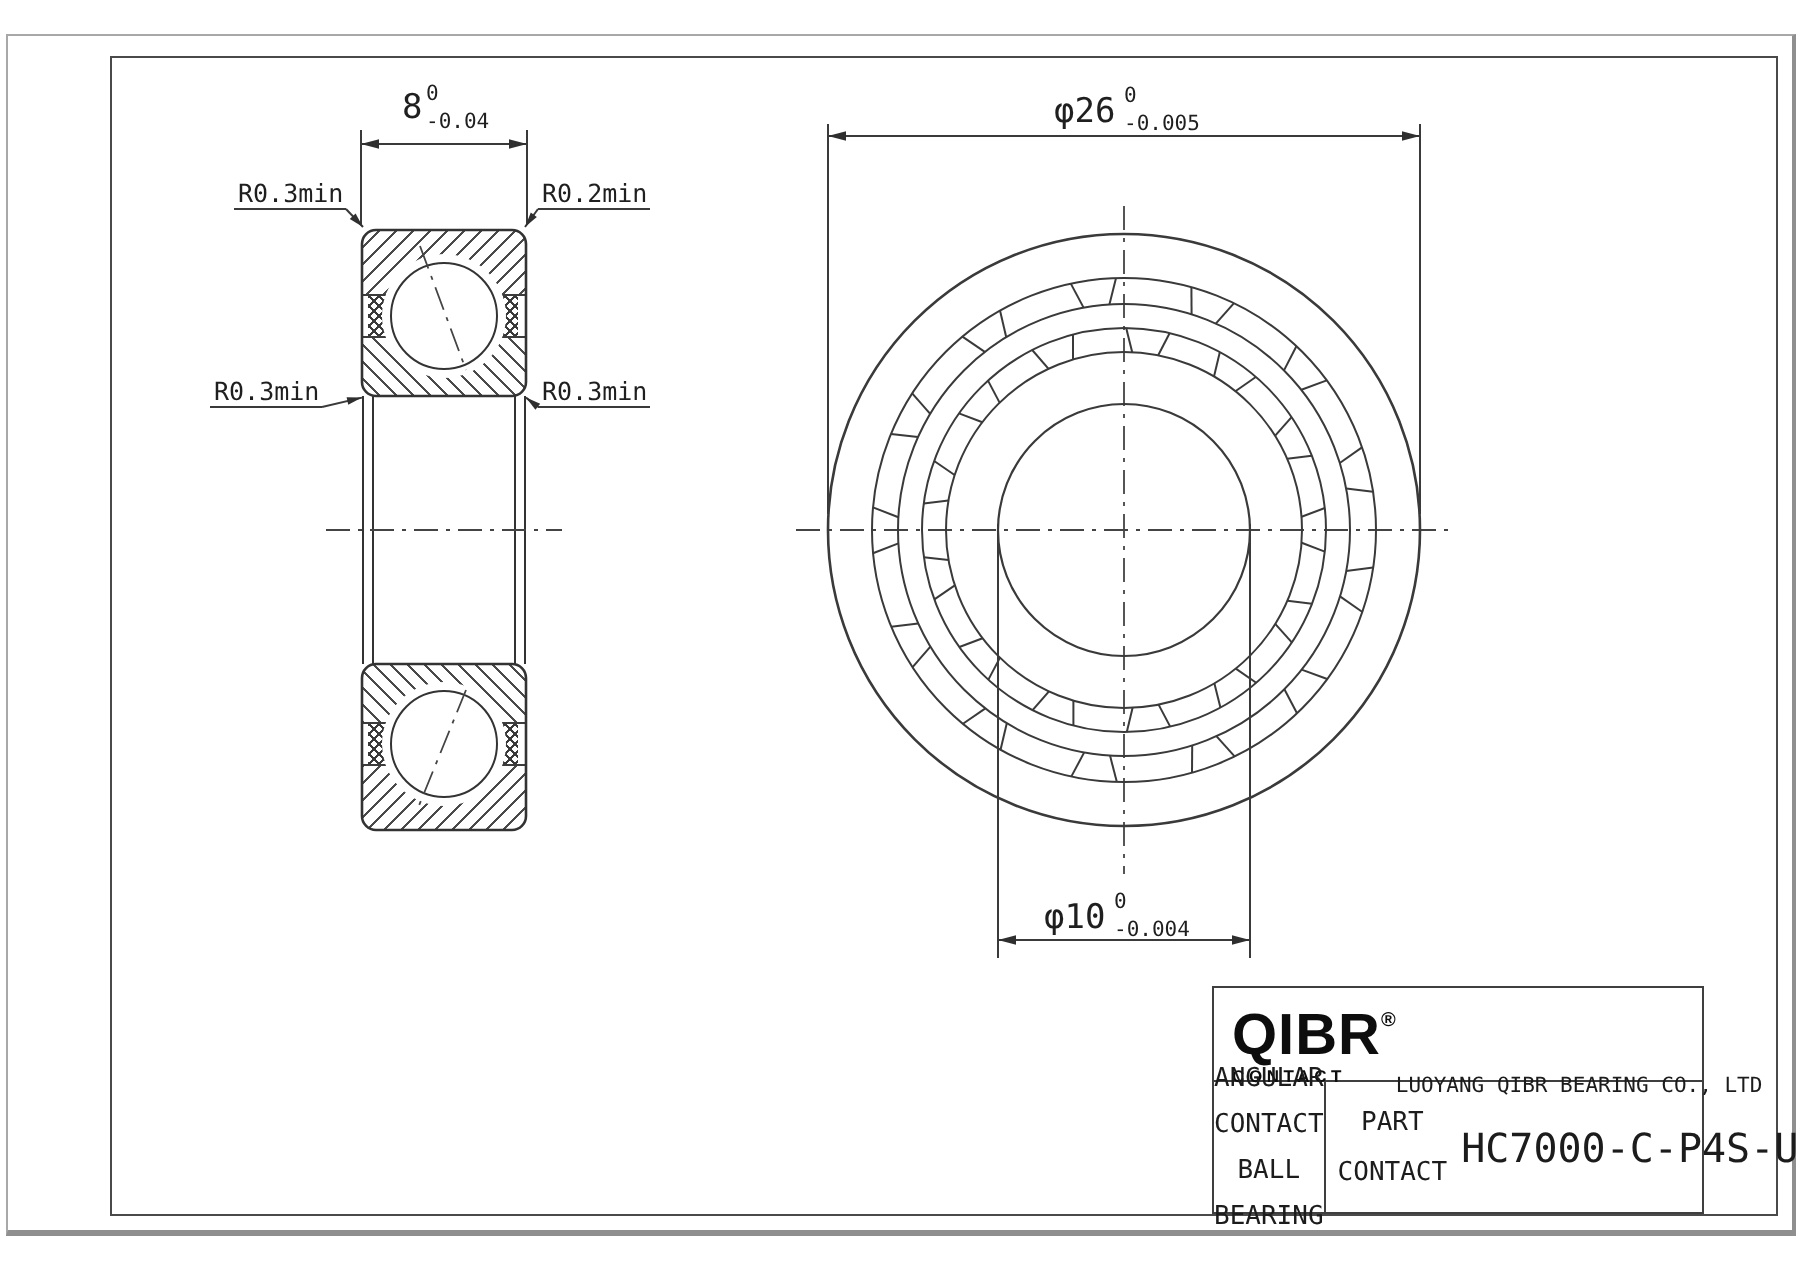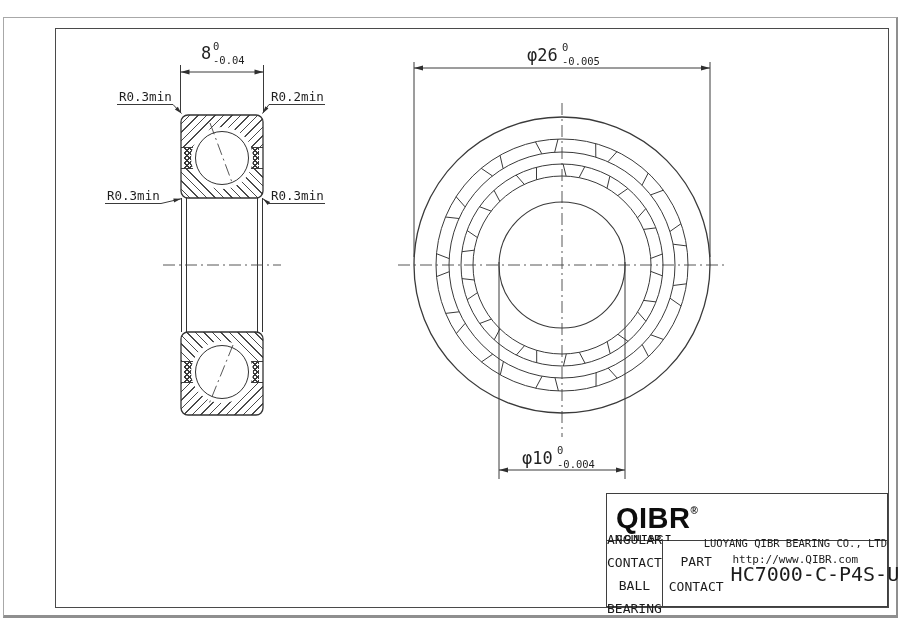--- a/index.html
+++ b/index.html
@@ -22,21 +22,21 @@
   #ib-bot{left:181px;top:332px;width:82px;height:30px;border-bottom-width:1px;border-radius:7px 7px 0 0;}
   #ob-bot{left:181px;top:382px;width:82px;height:33px;border-top-width:1px;border-radius:0 0 7px 7px;}
   .cage{width:12px;height:20px;}
   #cage-tl{left:184px;top:148px;} #cage-tr{left:247px;top:148px;}
   #cage-bl{left:184px;top:362px;} #cage-br{left:247px;top:362px;}
   .ball{width:54px;height:54px;border-radius:50%;background:#fff;border:1.3px solid #333;
         box-shadow:0 0 0 4px #fff;}
   #ball-top{left:195px;top:131px;} #ball-bot{left:195px;top:345px;}
   #drawing-svg{left:0;top:0;}
   
-  #title-block{left:606px;top:493px;width:282px;height:114px;border:1.3px solid #3f3f3f;background:#fff;}
+  #title-block{left:606px;top:493px;width:246px;height:114px;border:1.3px solid #3f3f3f;background:#fff;}
   #tb-row1{display:flex;align-items:stretch;height:46px;border-bottom:1.3px solid #3f3f3f;}
   #logo-cell{width:122px;padding:3px 0 0 9px;}
   #logo-word{font-family:"Liberation Sans",sans-serif;font-weight:900;font-size:29px;
              line-height:27px;letter-spacing:.5px;color:#0d0d0d;white-space:nowrap;}
   #logo-reg{font-family:"Liberation Sans",sans-serif;font-weight:700;font-size:10px;
             vertical-align:14px;letter-spacing:0;}
   #logo-sub{font-family:"Liberation Sans",sans-serif;font-weight:700;font-size:8.5px;
             letter-spacing:2.3px;color:#0d0d0d;margin-top:1px;}
   #company-cell{flex:1;text-align:center;padding-top:5px;}
   #company-name{font-size:10.5px;line-height:16px;white-space:nowrap;margin-top:36px;}
@@ -221,21 +221,20 @@
   </svg>
 
   <div class="abs" id="title-block">
     <div id="tb-row1">
       <div id="logo-cell">
         <div id="logo-word"><span>QIBR</span><span id="logo-reg">®</span></div>
         <div id="logo-sub">CONTACT</div>
       </div>
       <div id="company-cell">
         <div id="company-name">LUOYANG QIBR BEARING CO., LTD</div>
-        <div id="company-url">http://www.QIBR.com</div>
       </div>
     </div>
     <div id="tb-row2">
       <div id="product-cell">
         <div>ANGULAR CONTACT</div>
         <div>BALL BEARING</div>
       </div>
       <div id="part-cell">
         <div id="part-label">
           <div>PART</div>

